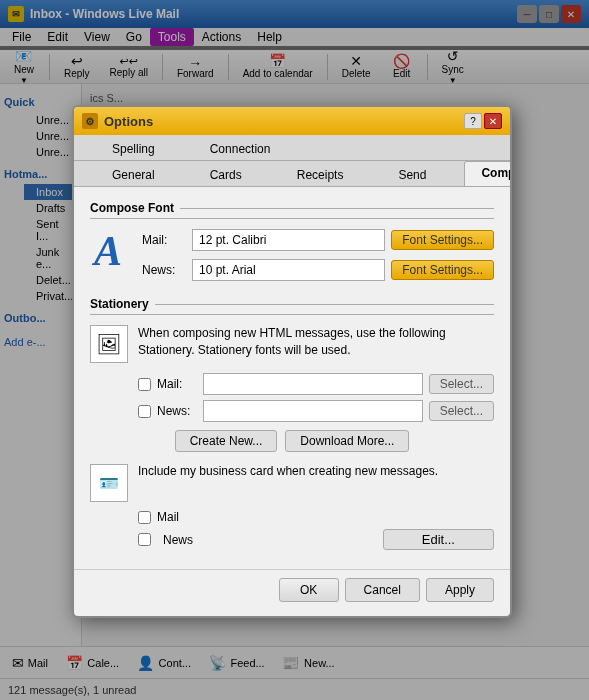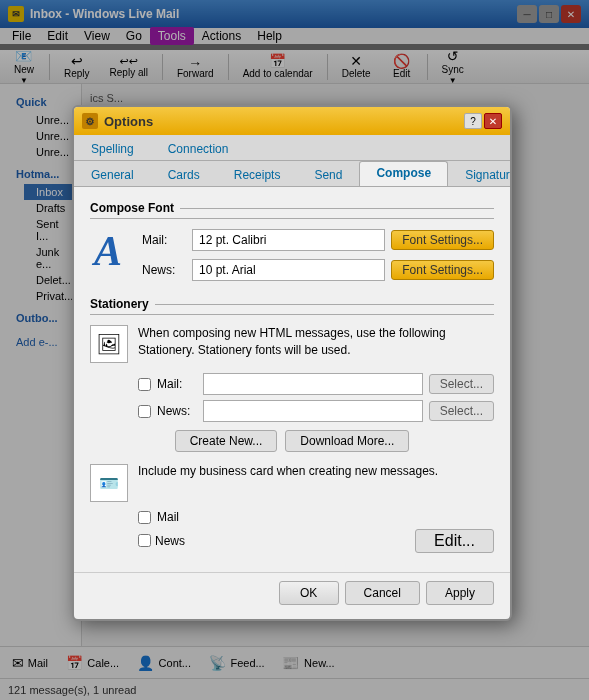--- a/index.html
+++ b/index.html
@@ -66,21 +66,21 @@
     .title-btn.maximize { background: #a0a0a0; color: #333; }
     .title-btn.close { background: #c0392b; color: white; }
 
     
     .menu-bar {
       background: #f0f0f0;
       height: 22px;
       display: flex;
       align-items: center;
       padding: 0 4px;
-      border-bottom: 6px solid #737373;
+      border-bottom: 4px solid #737373;
     }
     .menu-item {
       padding: 2px 8px;
       cursor: pointer;
       font-size: 12px;
       color: #000;
       border-radius: 2px;
     }
     .menu-item.active { background: #a21caf; color: white; }
 
@@ -117,21 +117,21 @@
       overflow: hidden;
     }
     .sidebar {
       width: 82px;
       background: #f0f0f0;
       border-right: 1px solid #ccc;
       padding: 4px 0;
       overflow-y: auto;
     }
     .sidebar-section {
-      padding: 4px 16px;
+      padding: 4px 4px;
       font-size: 11px;
       font-weight: bold;
       color: #2060b0;
       margin-top: 4px;
     }
     .sidebar-item {
       padding: 2px 12px;
       font-size: 11px;
       color: #000;
       cursor: pointer;
@@ -262,21 +262,22 @@
       border-bottom: 1px solid #aaa;
     }
     .dialog-tab {
       padding: 4px 16px;
       font-size: 12px;
       cursor: pointer;
       border: 1px solid transparent;
       border-bottom: none;
       border-radius: 3px 3px 0 0;
       margin-top: 2px;
-      color: #0369a1;
+      color: #000000;
+      margin-left: 21px;
     }
     .dialog-tab.active {
       background: #f0f0f0;
       border-color: #aaa;
       border-bottom-color: #f0f0f0;
       font-weight: bold;
       margin-top: 0;
     }
 
     
@@ -438,22 +439,22 @@
       gap: 6px;
     }
     .bcard-row-label {
       width: 50px;
       font-size: 12px;
     }
     .bcard-edit-btn {
       background: #e0e0e0;
       border: 1px solid #aaa;
       border-radius: 3px;
-      padding: 2px 18px;
-      font-size: 16px;
+      padding: 2px 38px;
+      font-size: 13px;
       cursor: pointer;
       margin-left: auto;
       margin-right: 0;
     }
 
     
     .dialog-footer {
       display: flex;
       justify-content: flex-end;
       gap: 6px;
@@ -689,21 +690,21 @@
           <div class="bcard-desc">Include my business card when creating new messages.</div>
         </div>
         <div class="bcard-rows">
 
           <div class="bcard-row">
             <input type="checkbox" style="">
             <span class="bcard-row-label">Mail</span>
           </div>
 
           <div class="bcard-row" style="justify-content: space-between;">
-            <div style="display:flex; align-items:flex-start; gap:4px;">
+            <div style="display:flex; align-items:flex-start; gap:12px;">
               <input type="checkbox" style="">
               <span class="bcard-row-label">News</span>
             </div>
             <button class="bcard-edit-btn">Edit...</button>
           </div>
         </div>
       </div>
 
       <div class="dialog-footer">
         <button class="footer-btn primary">OK</button>

